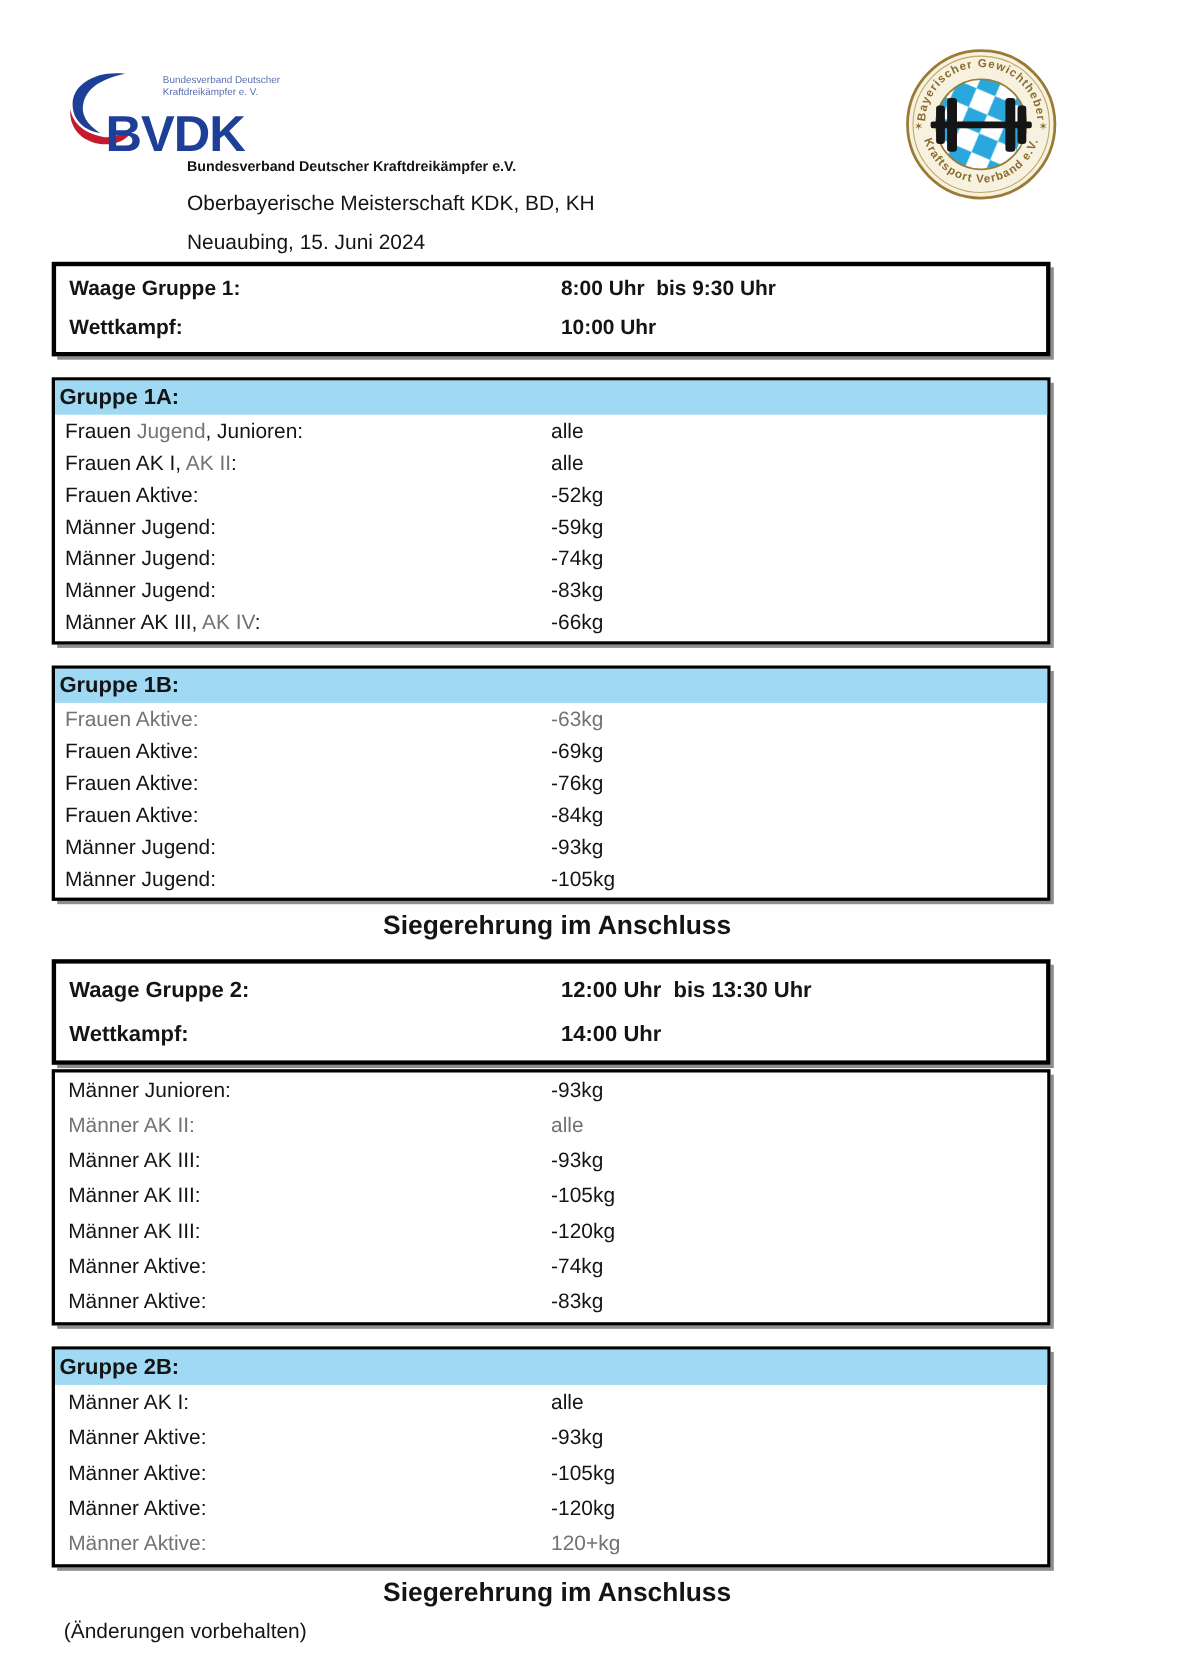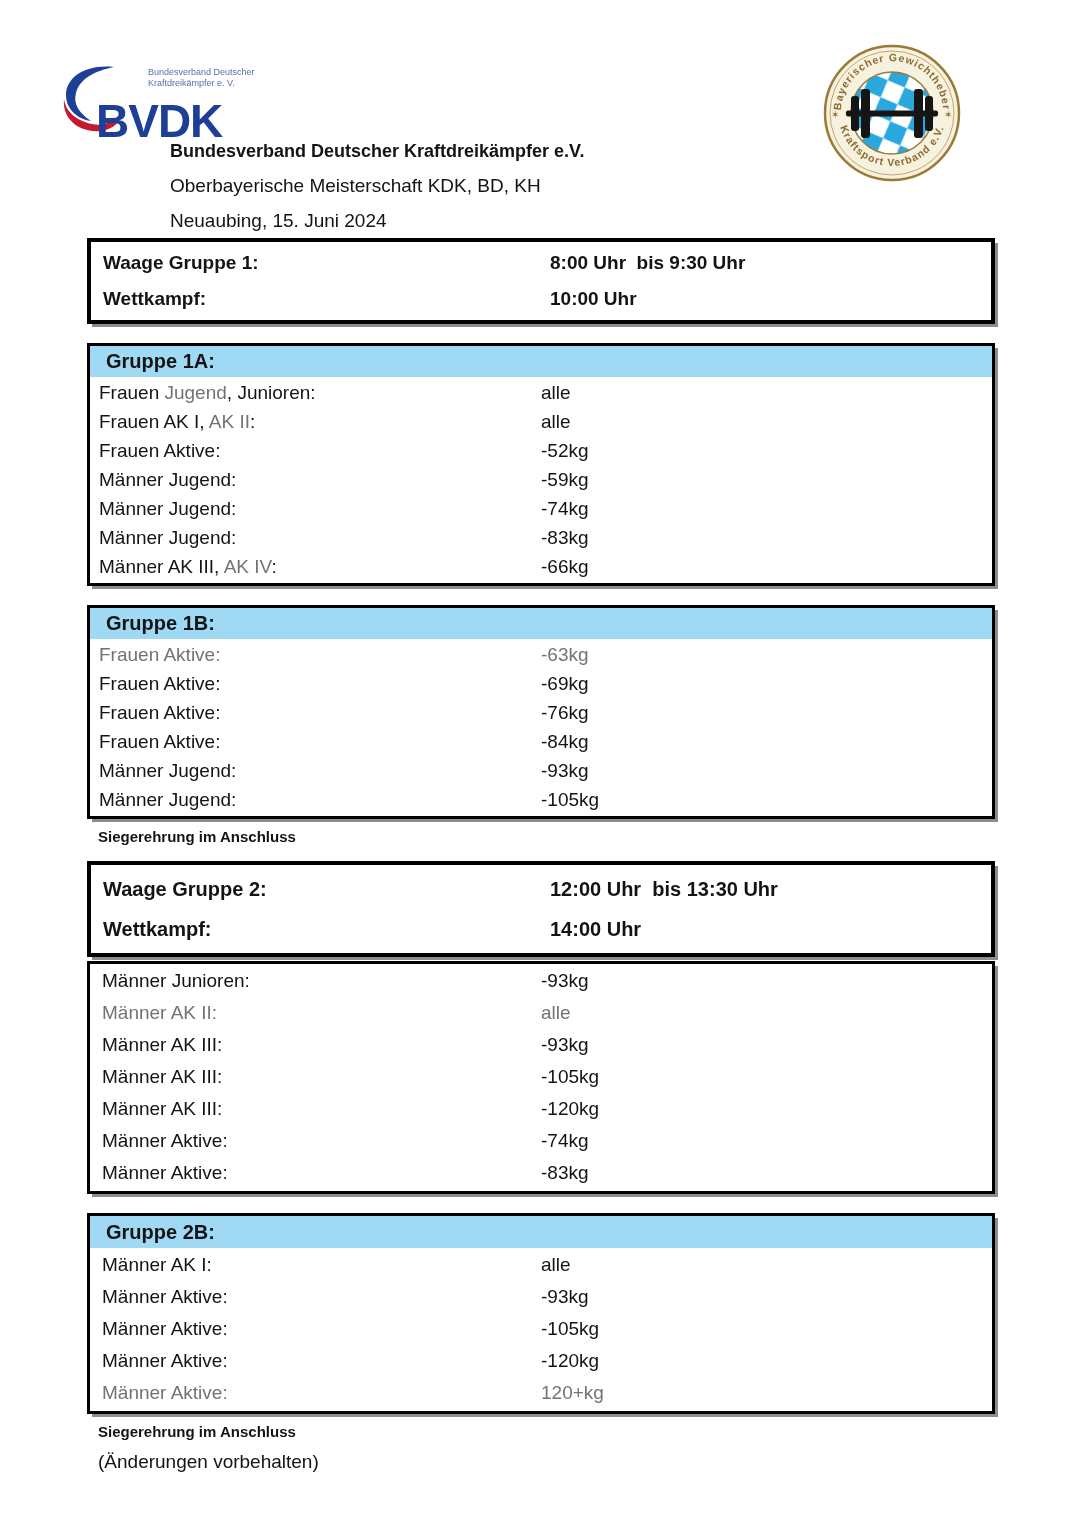--- a/index.html
+++ b/index.html
@@ -8,47 +8,47 @@
     width:1073px; height:1518px; position:relative;
     font-family:"Liberation Sans","DejaVu Sans",sans-serif;
     color:#141414;
   }
   .page { position:absolute; inset:0; background:#fff; overflow:hidden; }
 
   
   .bvdk-logo { position:absolute; left:56px; top:62px; }
   .badge { position:absolute; left:822px; top:42px; }
   .header-text { position:absolute; left:170px; top:134px; }
-  .header-text .org  { font-weight:bold; font-size:18px; line-height:34px; }
+  .header-text .org  { font-weight:bold; font-size:13px; line-height:34px; }
   .header-text .line { font-size:19px; line-height:35px; }
 
   
-  .content { position:absolute; left:47px; top:238px; width:908px;margin-left:40px; }
+  .content { position:absolute; left:47px; top:238px; width:908px; }
 
   
   .sbox { border:4px solid #000; box-shadow:4px 4px 0 -1px #8d8d8d;
           padding:3px 0 3px 12px; background:#fff; }
   .srow { position:relative; line-height:36px; font-weight:bold; font-size:19px; }
   .sval { position:absolute; left:447px; top:0; white-space:pre; }
   .sbox.large { padding:4px 0 4px 12px; }
   .sbox.large .srow { line-height:40px; font-size:20px; }
 
   
   .gtable { border:3px solid #000; box-shadow:4px 4px 0 -1px #8d8d8d;
             margin-top:19px; background:#fff; }
-  .gheader { background:#9fd9f3; line-height:31px; padding-left:16px;
+  .gheader { background:#9fd9f3; line-height:31px; padding-left:4px;
              font-weight:bold; font-size:20px; }
   .grows { padding:1px 0 2px 0; }
   .trow { position:relative; line-height:29px; font-size:19px; padding-left:9px; }
   .gtable.g2 .gheader { line-height:32px; }
   .gtable.g2 .trow { line-height:32px;padding-left:12px; }
   .tvalue { position:absolute; left:451px; top:0; white-space:pre; }
   .red { color:#737373; }
 
-  .note-bold { font-weight:bold; font-size:15px; margin:9px 0 0 11px; }
+  .note-bold { font-weight:bold; font-size:24px; margin:9px 0 0 11px;text-align:center; }
   .note { font-size:19px; margin:11px 0 0 11px; }
 
   .box1 { margin-top:0; }
   .box2 { margin-top:16px; }
   .t2a  { margin-top:4px; }
   svg text { font-family:"Liberation Sans","DejaVu Sans",sans-serif; }
 </style>
 </head>
 <body>
 

